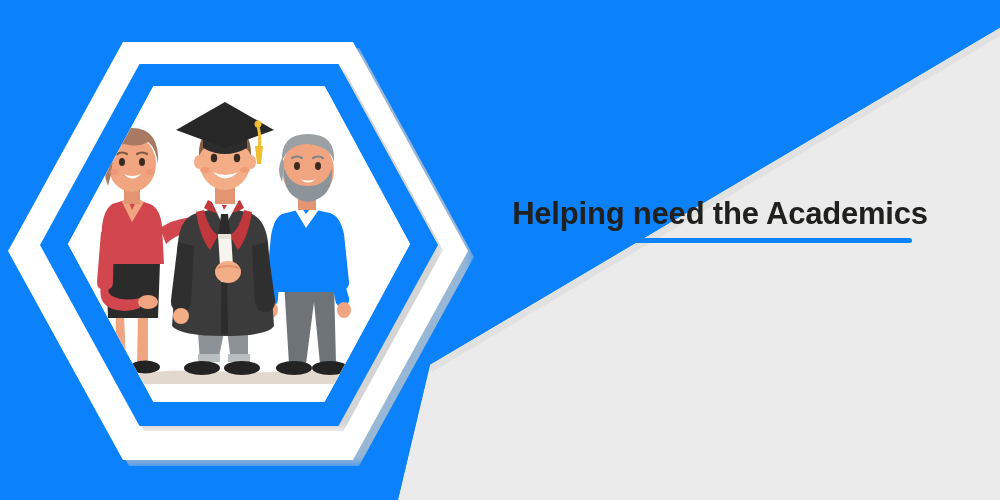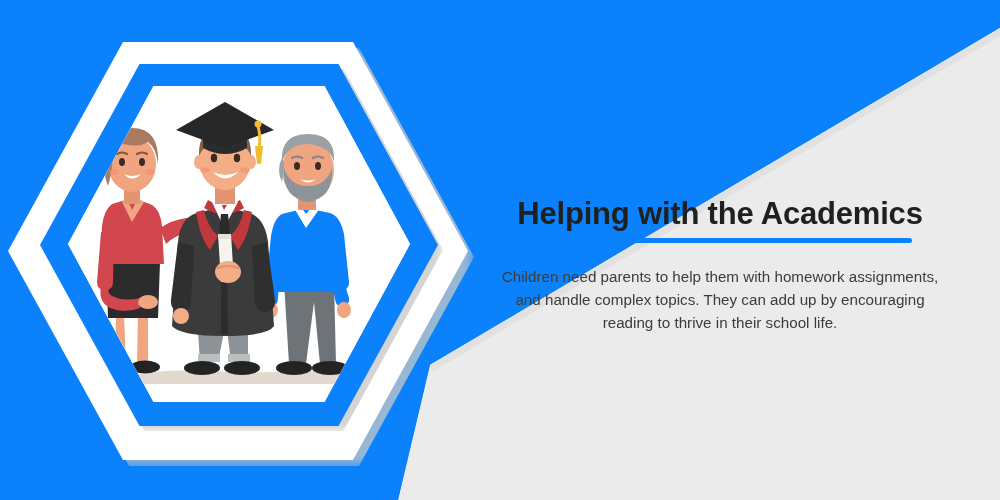--- a/index.html
+++ b/index.html
@@ -254,20 +254,19 @@
           <path d="M157,16 L206,44 L157,62 L108,44 Z" fill="#272727"></path>
           <circle cx="190" cy="38" r="3.5" fill="#f0bd2f"></circle>
           <path d="M190,40 Q193,52 191,62" stroke="#f0bd2f" stroke-width="3" fill="none" stroke-linecap="round"></path>
           <path d="M187,60 L195,60 L193,78 L189,78 Z" fill="#f0bd2f"></path>
         </g>
       </svg>
     </div>
   </div>
 
   <div class="text-panel">
-    <h1 class="headline">Helping with the Academics</h1>
+    <h1 class="headline">Helping need the Academics</h1>
     <div class="rule-row">
       <div class="rule"></div>
     </div>
-    <p class="body-copy">Children need parents to help them with homework assignments, and handle complex topics. They can add up by encouraging reading to thrive in their school life.</p>
   </div>
 
 </div>
 
 </body></html>

